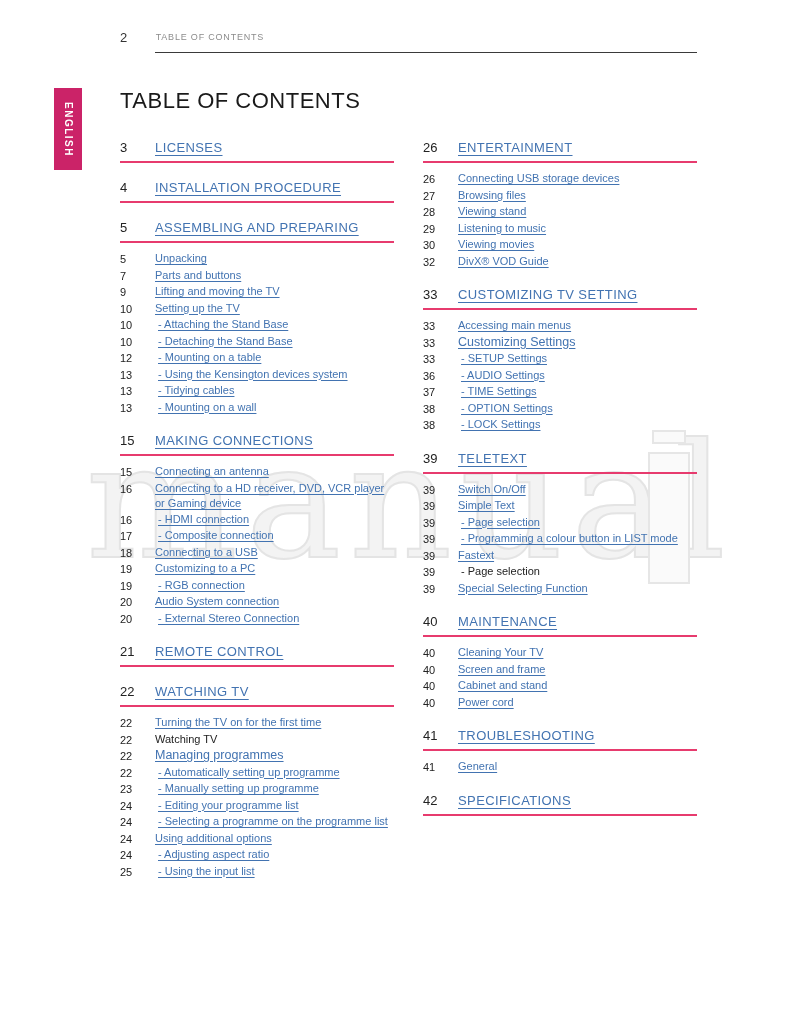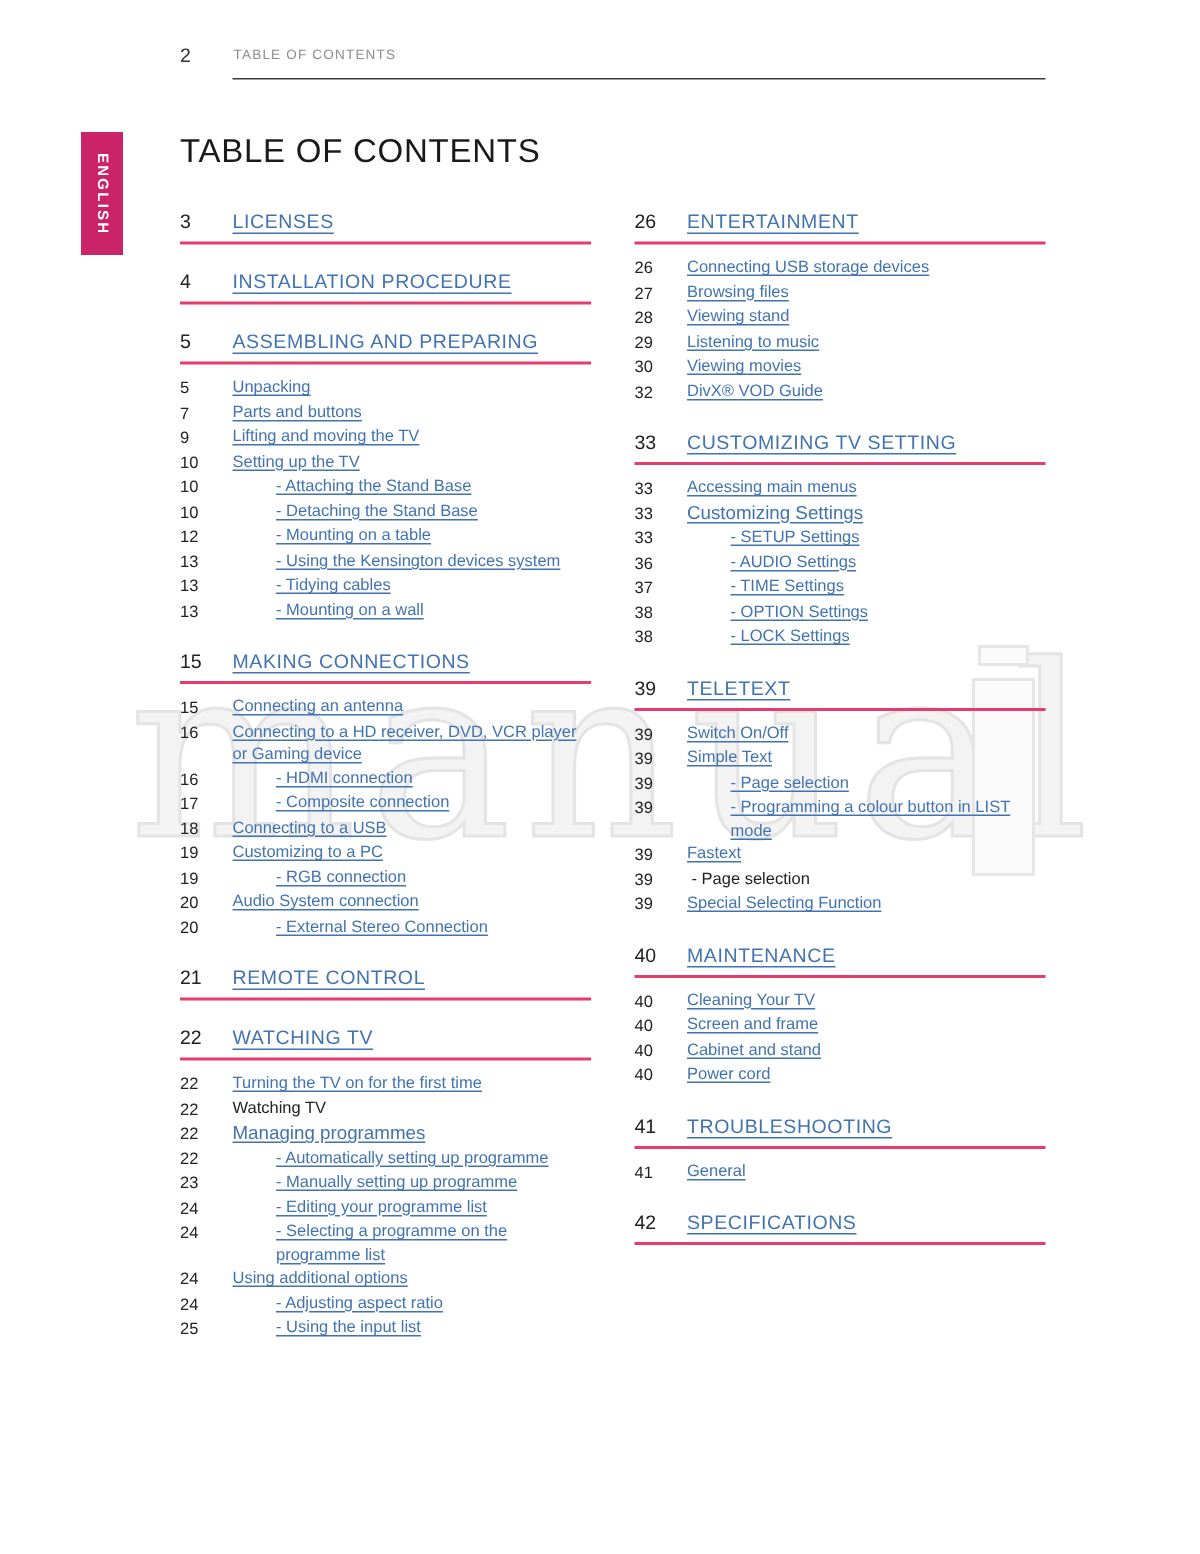--- a/index.html
+++ b/index.html
@@ -33,21 +33,21 @@
 
   .toc-section { margin-bottom:17px; }
   .sec-head { display:flex; align-items:baseline; margin-bottom:6px; }
   .sec-head .num { width:35px; flex:none; font-size:13px; color:#222; }
   .sec-title { font-size:13px; color:#4273b1; text-decoration:underline; text-underline-offset:3px; letter-spacing:.4px; cursor:pointer; }
   .sec-rule { height:2px; background:#e73b6e; margin-bottom:8px; }
 
   .entry { display:flex; line-height:15.5px; }
   .entry .num { width:35px; flex:none; font-size:11px; color:#222; padding-top:1px; }
   .label { font-size:11px; color:#4273b1; text-decoration:underline; text-underline-offset:2px; cursor:pointer; }
-  .label.sub { padding-left:3px;margin-left:26px; }
+  .label.sub { padding-left:3px; }
   .label.plain, .label.sub-plain { color:#222; text-decoration:none; cursor:default; }
   .label.sub-plain { padding-left:3px; }
   .label.group { font-size:12.5px; }
 </style>
 </head>
 <body>
 
 <div class="watermark">manual</div>
 <div class="watermark-dot"></div>
 <div class="watermark-glyph"></div>

